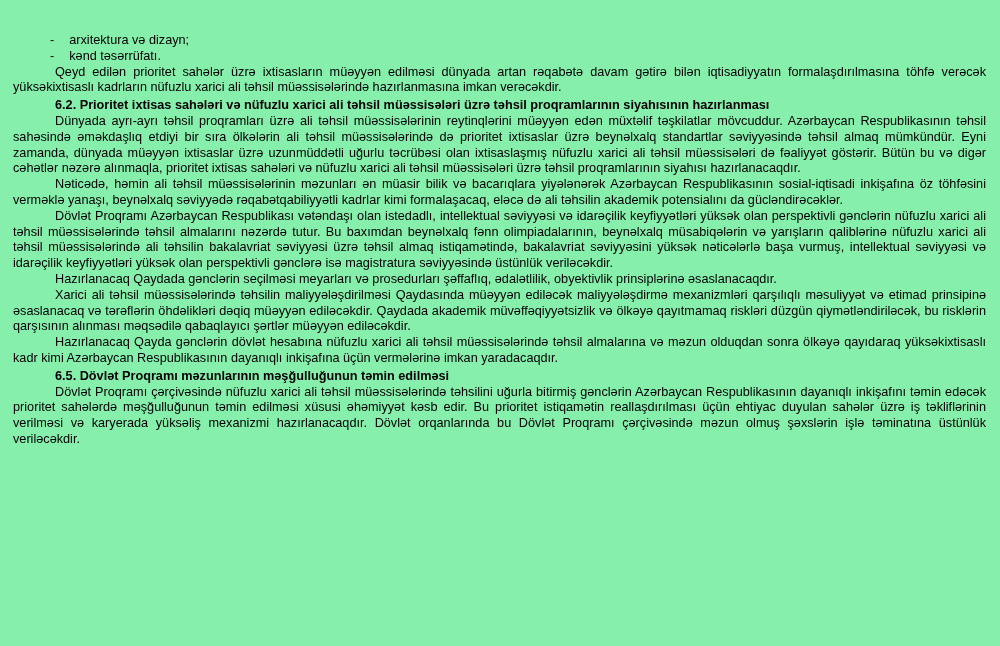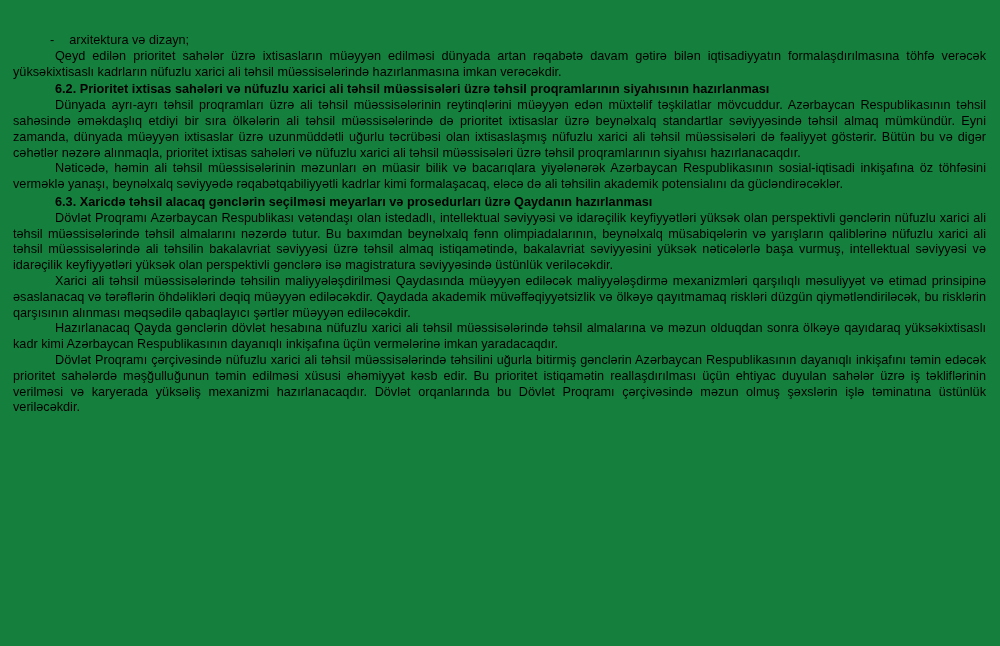--- a/index.html
+++ b/index.html
@@ -12,21 +12,21 @@
     height: 646px;
     overflow: hidden;
     font-family: "Liberation Sans", "DejaVu Sans", sans-serif;
     color: #000000;
   }
   .page {
     box-sizing: border-box;
     width: 1000px;
     height: 646px;
     padding: 33px 14px 0 13px;
-    background: #15803d;
+    background: #86efac;
   }
   .doc-content p {
     margin: 0;
     font-size: 12.7px;
     line-height: 15.8px;
     text-align: justify;
   }
   .block-paragraph {
     text-indent: 42px;
   }
@@ -44,23 +44,25 @@
     margin-left: 37px;
     margin-right: 15px;
   }
 </style>
 </head>
 <body>
 
 <div class="page">
   <div class="doc-content" id="doc-content">
       <p class="block-list-item"><span class="marker">-</span><span>arxitektura və dizayn;</span></p>
+      <p class="block-list-item"><span class="marker">-</span><span>kənd təsərrüfatı.</span></p>
       <p class="block-paragraph">Qeyd edilən prioritet sahələr üzrə ixtisasların müəyyən edilməsi dünyada artan rəqabətə davam gətirə bilən iqtisadiyyatın formalaşdırılmasına töhfə verəcək yüksəkixtisaslı kadrların nüfuzlu xarici ali təhsil müəssisələrində hazırlanmasına imkan verəcəkdir.</p>
       <p class="block-heading">6.2. Prioritet ixtisas sahələri və nüfuzlu xarici ali təhsil müəssisələri üzrə təhsil proqramlarının siyahısının hazırlanması</p>
       <p class="block-paragraph">Dünyada ayrı-ayrı təhsil proqramları üzrə ali təhsil müəssisələrinin reytinqlərini müəyyən edən müxtəlif təşkilatlar mövcuddur. Azərbaycan Respublikasının təhsil sahəsində əməkdaşlıq etdiyi bir sıra ölkələrin ali təhsil müəssisələrində də prioritet ixtisaslar üzrə beynəlxalq standartlar səviyyəsində təhsil almaq mümkündür. Eyni zamanda, dünyada müəyyən ixtisaslar üzrə uzunmüddətli uğurlu təcrübəsi olan ixtisaslaşmış nüfuzlu xarici ali təhsil müəssisələri də fəaliyyət göstərir. Bütün bu və digər cəhətlər nəzərə alınmaqla, prioritet ixtisas sahələri və nüfuzlu xarici ali təhsil müəssisələri üzrə təhsil proqramlarının siyahısı hazırlanacaqdır.</p>
       <p class="block-paragraph">Nəticədə, həmin ali təhsil müəssisələrinin məzunları ən müasir bilik və bacarıqlara yiyələnərək Azərbaycan Respublikasının sosial-iqtisadi inkişafına öz töhfəsini verməklə yanaşı, beynəlxalq səviyyədə rəqabətqabiliyyətli kadrlar kimi formalaşacaq, eləcə də ali təhsilin akademik potensialını da gücləndirəcəklər.</p>
-      <p class="block-heading">6.3. Xaricdə təhsil alacaq gənclərin seçilməsi meyarları və prosedurları üzrə Qaydanın hazırlanması</p>
       <p class="block-paragraph">Dövlət Proqramı Azərbaycan Respublikası vətəndaşı olan istedadlı, intellektual səviyyəsi və idarəçilik keyfiyyətləri yüksək olan perspektivli gənclərin nüfuzlu xarici ali təhsil müəssisələrində təhsil almalarını nəzərdə tutur. Bu baxımdan beynəlxalq fənn olimpiadalarının, beynəlxalq müsabiqələrin və yarışların qaliblərinə nüfuzlu xarici ali təhsil müəssisələrində ali təhsilin bakalavriat səviyyəsi üzrə təhsil almaq istiqamətində, bakalavriat səviyyəsini yüksək nəticələrlə başa vurmuş, intellektual səviyyəsi və idarəçilik keyfiyyətləri yüksək olan perspektivli gənclərə isə magistratura səviyyəsində üstünlük veriləcəkdir.</p>
+      <p class="block-paragraph">Hazırlanacaq Qaydada gənclərin seçilməsi meyarları və prosedurları şəffaflıq, ədalətlilik, obyektivlik prinsiplərinə əsaslanacaqdır.</p>
       <p class="block-paragraph">Xarici ali təhsil müəssisələrində təhsilin maliyyələşdirilməsi Qaydasında müəyyən ediləcək maliyyələşdirmə mexanizmləri qarşılıqlı məsuliyyət və etimad prinsipinə əsaslanacaq və tərəflərin öhdəlikləri dəqiq müəyyən ediləcəkdir. Qaydada akademik müvəffəqiyyətsizlik və ölkəyə qayıtmamaq riskləri düzgün qiymətləndiriləcək, bu risklərin qarşısının alınması məqsədilə qabaqlayıcı şərtlər müəyyən ediləcəkdir.</p>
       <p class="block-paragraph">Hazırlanacaq Qayda gənclərin dövlət hesabına nüfuzlu xarici ali təhsil müəssisələrində təhsil almalarına və məzun olduqdan sonra ölkəyə qayıdaraq yüksəkixtisaslı kadr kimi Azərbaycan Respublikasının dayanıqlı inkişafına üçün vermələrinə imkan yaradacaqdır.</p>
+      <p class="block-heading">6.5. Dövlət Proqramı məzunlarının məşğulluğunun təmin edilməsi</p>
       <p class="block-paragraph">Dövlət Proqramı çərçivəsində nüfuzlu xarici ali təhsil müəssisələrində təhsilini uğurla bitirmiş gənclərin Azərbaycan Respublikasının dayanıqlı inkişafını təmin edəcək prioritet sahələrdə məşğulluğunun təmin edilməsi xüsusi əhəmiyyət kəsb edir. Bu prioritet istiqamətin reallaşdırılması üçün ehtiyac duyulan sahələr üzrə iş təkliflərinin verilməsi və karyerada yüksəliş mexanizmi hazırlanacaqdır. Dövlət orqanlarında bu Dövlət Proqramı çərçivəsində məzun olmuş şəxslərin işlə təminatına üstünlük veriləcəkdir.</p>
     </div>
 </div>
 
 </body></html>

